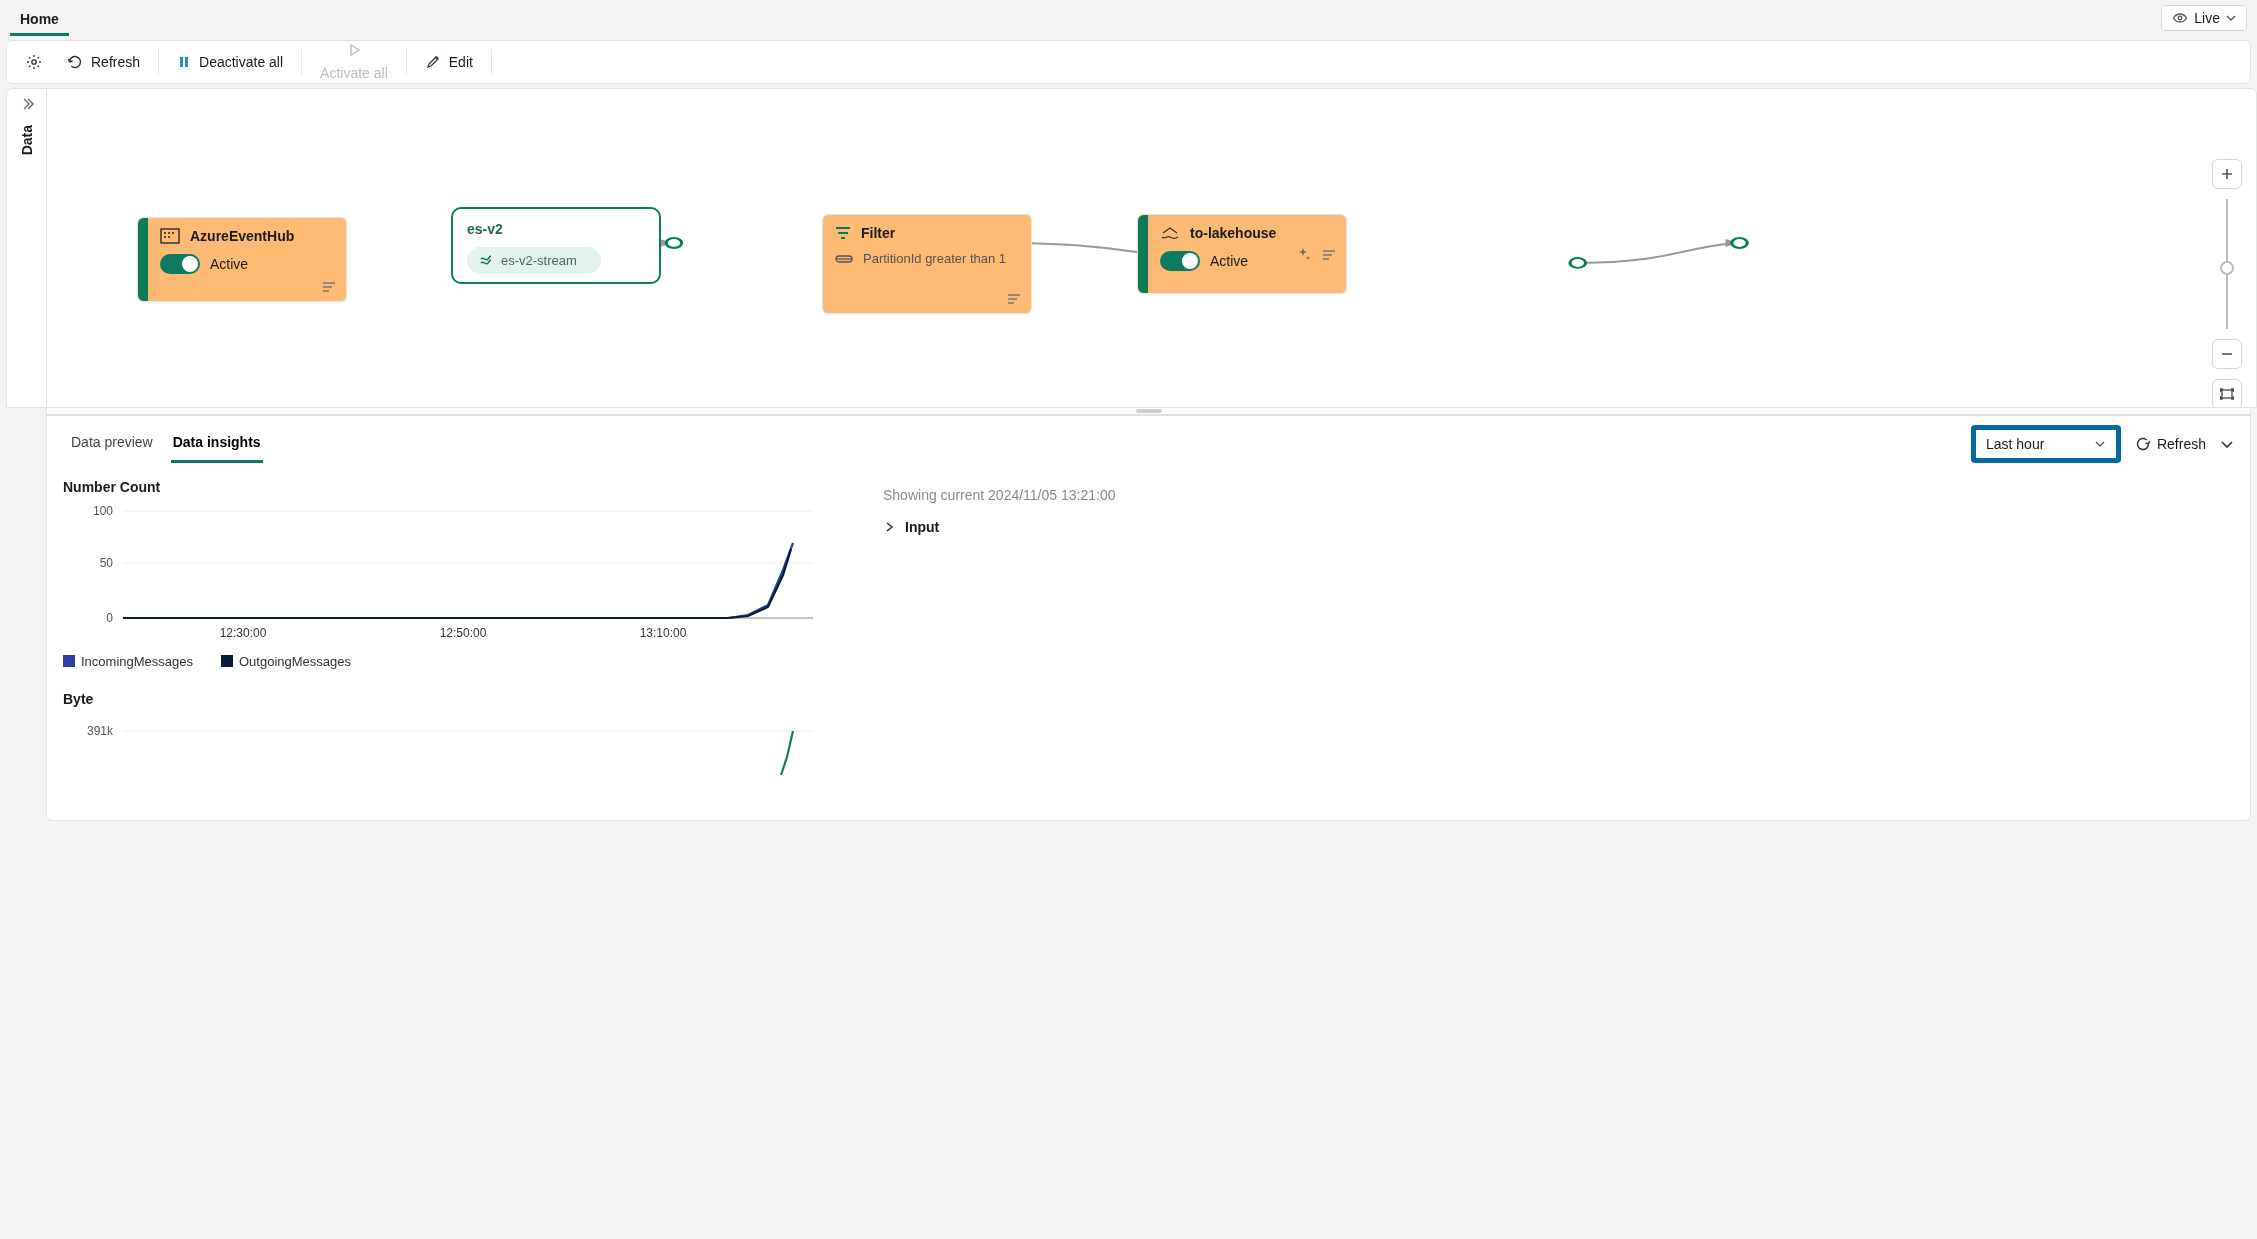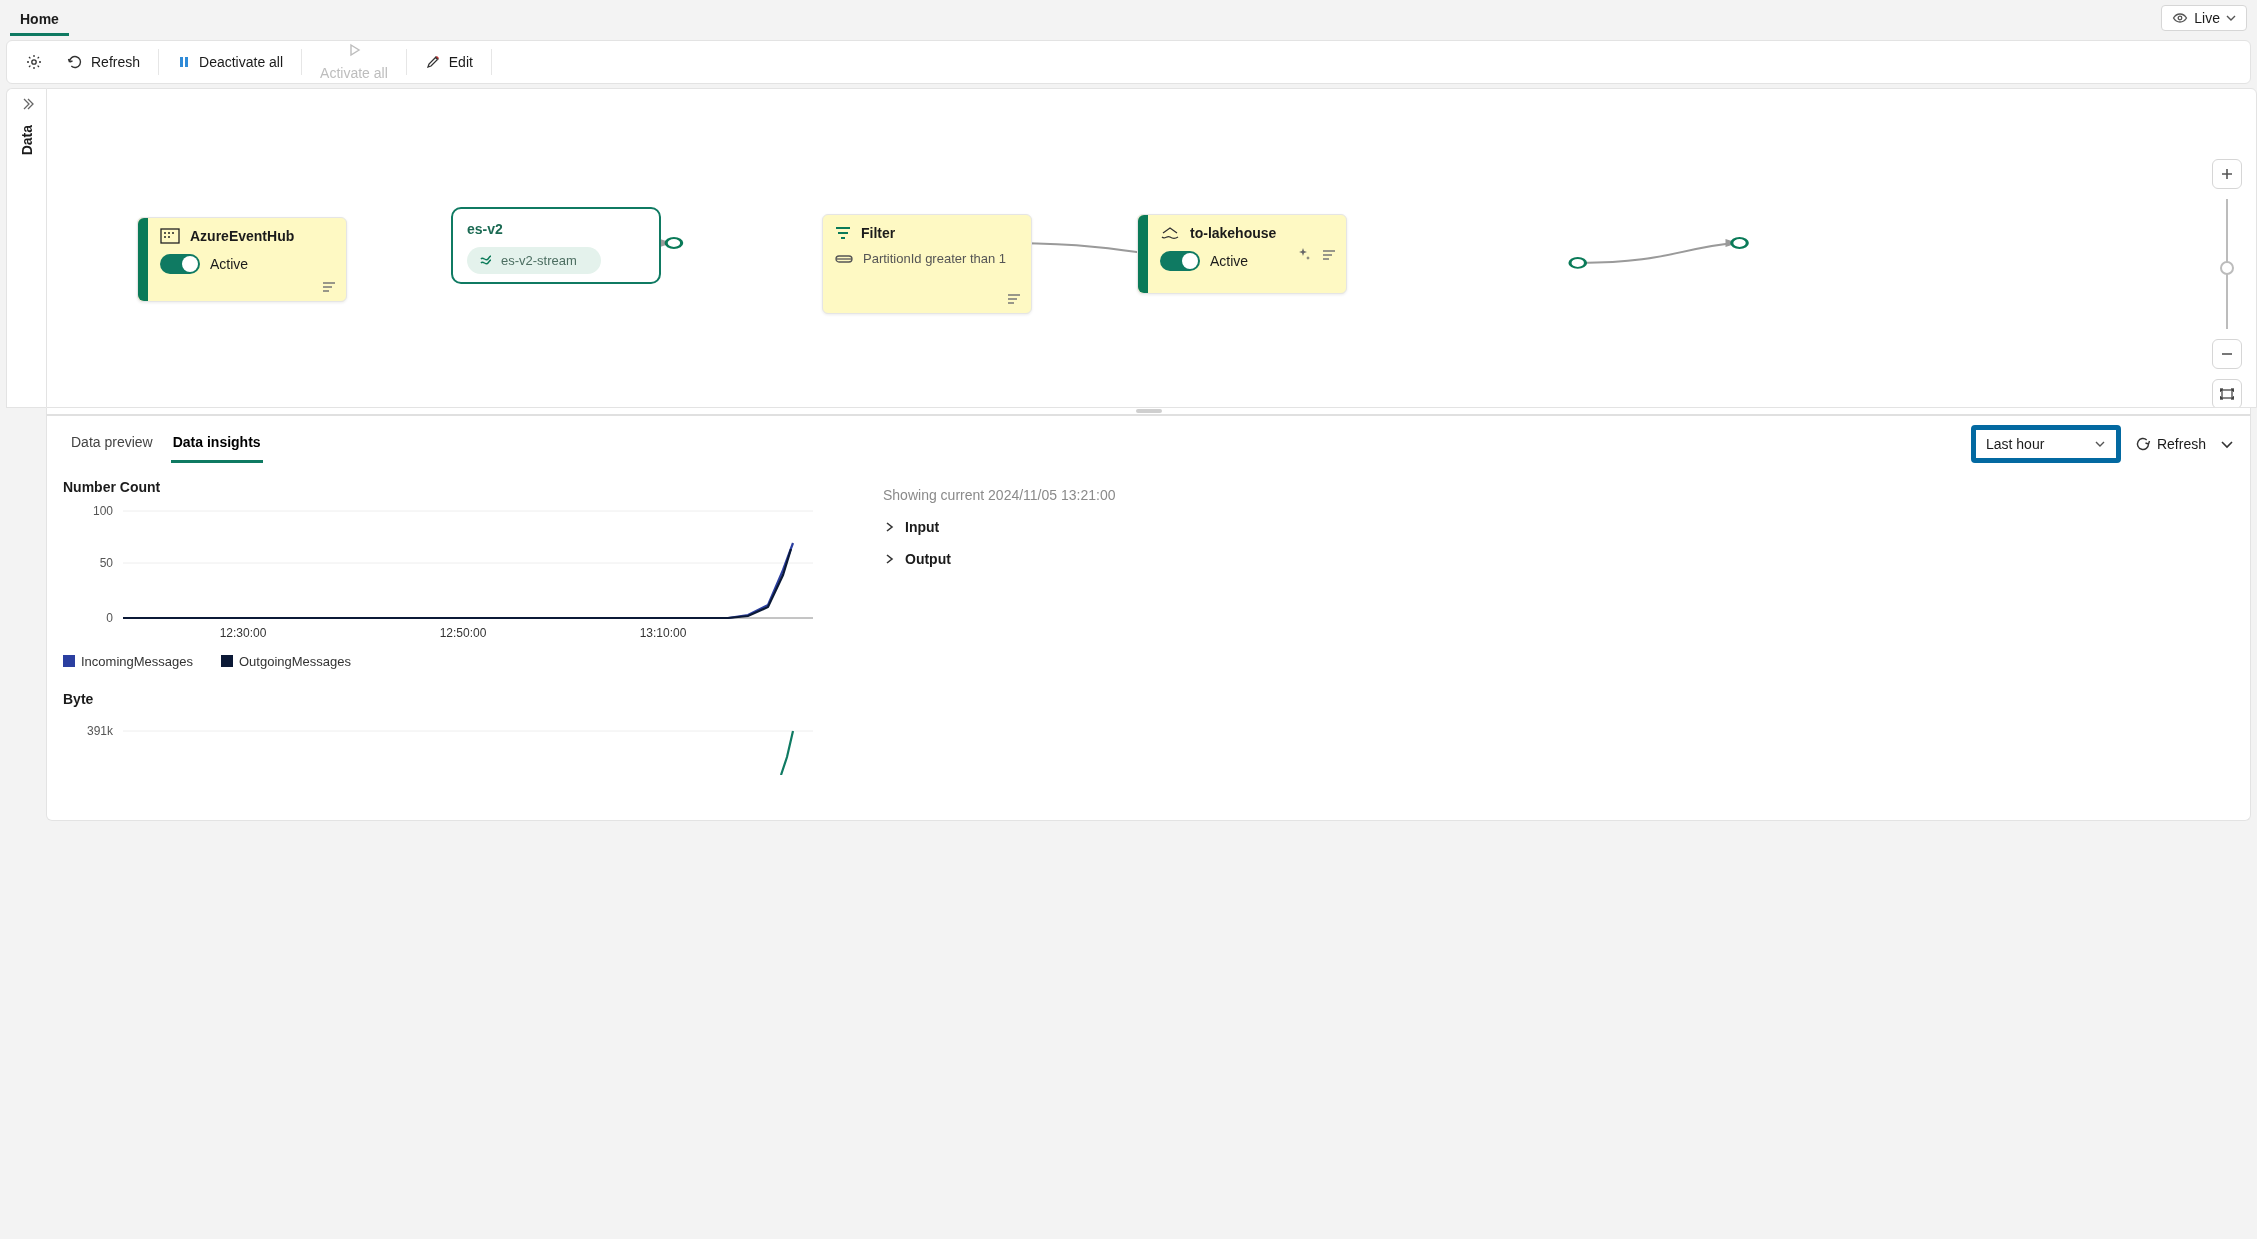--- a/index.html
+++ b/index.html
@@ -110,21 +110,21 @@
     height: 320px;
   }
   .canvas {
     position: absolute;
     inset: 0;
   }
   .canvas svg.edges { position: absolute; inset: 0; width: 100%; height: 100%; pointer-events: none; }
   
   .node {
     position: absolute;
-    background: #fef9c3;
+    background: #fdba74;
     border: 1px solid #e5e5e5;
     border-radius: 6px;
     box-shadow: 0 1px 3px rgba(0,0,0,0.08);
     padding: 10px 12px 8px 12px;
   }
   .node .accent {
     position: absolute;
     left: 0;
     top: 0;
     bottom: 0;
@@ -539,23 +539,15 @@
     <div class="side-col">
       <div class="showing">Showing current 2024/11/05 13:21:00</div>
       <div class="side-item">
         <span class="icon">
           <svg width="12" height="12" viewBox="0 0 12 12">
               <path d="M4 2l5 4-5 4" fill="none" stroke="#333" stroke-width="1.6"></path>
             </svg>
         </span>
         <span>Input</span>
       </div>
-      <div class="side-item">
-        <span class="icon">
-          <svg width="12" height="12" viewBox="0 0 12 12">
-              <path d="M4 2l5 4-5 4" fill="none" stroke="#333" stroke-width="1.6"></path>
-            </svg>
-        </span>
-        <span>Output</span>
-      </div>
     </div>
   </div>
 </div>
 
 </body></html>

